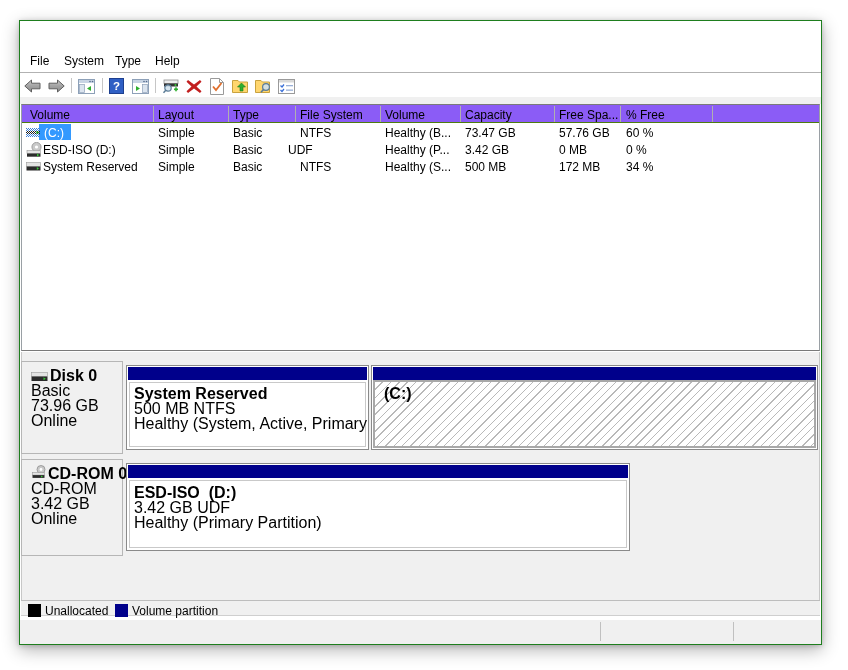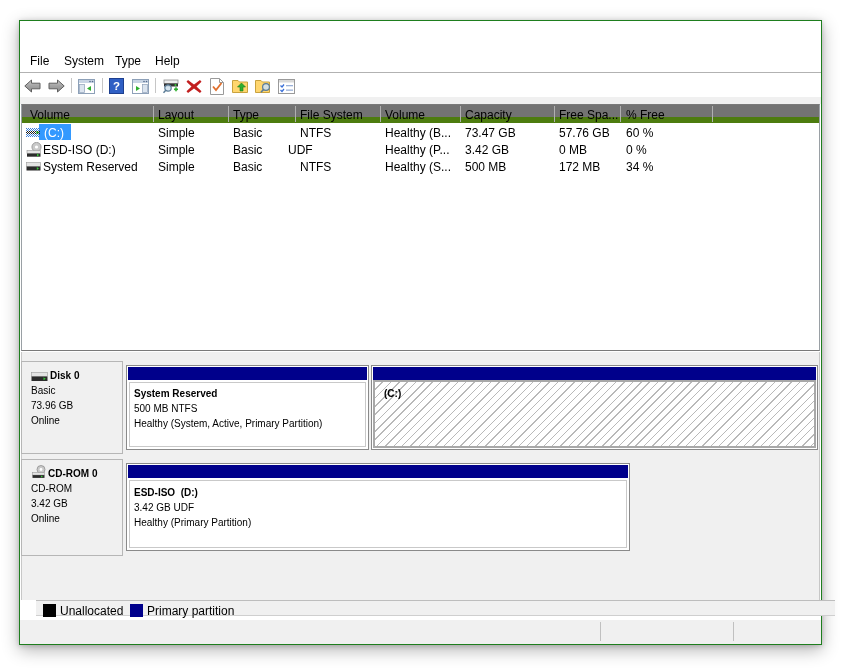--- a/index.html
+++ b/index.html
@@ -20,35 +20,35 @@
 .menu{position:absolute;top:33px;font-size:12px;}
 #mline{position:absolute;left:0;top:51px;width:100%;height:1px;background:#b2b2b2;}
 
 #toolbar{position:absolute;left:0;top:52px;width:100%;height:24px;background:#fff;}
 .tsep{position:absolute;top:57px;width:1px;height:15px;background:#c6c6c6;}
 
 #strip{position:absolute;left:0;top:76px;width:100%;height:7px;background:#f0f0f0;}
 
 #list{position:absolute;left:1px;top:83px;width:799px;height:247px;background:#fff;
   border-top:1px solid #7a7a7a;border-left:1px solid #9aa0a5;border-right:1px solid #9aa0a5;border-bottom:1px solid #7a7a7a;}
-#lhead{position:absolute;left:0;top:0;width:100%;height:18px;background:#737373;border-bottom:6px solid #4d7c0f;}
+#lhead{position:absolute;left:0;top:0;width:100%;height:18px;background:#8b5cf6;border-bottom:1px solid #4d7c0f;}
 .hsep{position:absolute;top:1px;width:1px;height:16px;background:#b0b0b0;}
 .hcell{position:absolute;top:3px;font-size:12px;}
 .row{position:absolute;height:17px;width:100%;}
 .cell{position:absolute;top:2px;font-size:12px;white-space:nowrap;}
 
 #pane{position:absolute;left:1px;top:331px;width:799px;height:248px;background:#f0f0f0;
   border-left:1px solid #c7c7c7;border-right:1px solid #c7c7c7;}
 .dpanel{position:absolute;left:1px;width:102px;background:#f0f0f0;border:1px solid #b6b6b6;}
 .pcell{position:absolute;background:#fff;border:1px solid #8a8a8a;padding:1px;}
 .pbar{height:13px;background:#00008b;}
 .pbody{position:absolute;left:2px;top:16px;right:2px;bottom:2px;border:1px solid #c9c9c9;background:#fff;}
-.ptxt{position:absolute;left:8px;font-size:10px;line-height:15px;white-space:nowrap;}
-
-#legend{position:absolute;left:16px;top:579px;width:799px;height:16px;background:#f0f0f0;border-top:1px solid #bdbdbd;border-bottom:1px solid #cfcfcf;}
+.ptxt{position:absolute;left:8px;font-size:16px;line-height:15px;white-space:nowrap;}
+
+#legend{position:absolute;left:1px;top:579px;width:799px;height:16px;background:#f0f0f0;border-top:1px solid #bdbdbd;border-bottom:1px solid #cfcfcf;}
 
 #status{position:absolute;left:0;top:599px;width:100%;height:24px;background:#f0f0f0;}
 .ssep{position:absolute;top:2px;width:1px;height:19px;background:#c0c0c0;}
 b{font-weight:bold;}
 .hatch{background-image:repeating-linear-gradient(135deg,#fff 0px,#fff 4.9px,#b9b9b9 4.9px,#b9b9b9 5.9px);}
 </style>
 </head>
 <body>
 <div id="win">
 
@@ -264,20 +264,20 @@
   <div class="pcell" style="left:106px;top:442px;width:504px;height:88px">
     <div class="pbar"></div>
     <div class="pbody"></div>
   </div>
   <div class="ptxt" style="left:114px;top:464px"><b>ESD-ISO&nbsp;&nbsp;(D:)</b><br>3.42 GB UDF<br>Healthy (Primary Partition)</div>
 
   <div id="legend">
     <div class="abs" style="left:7px;top:3px;width:13px;height:13px;background:#000"></div>
     <div class="abs" style="left:24px;top:3px">Unallocated</div>
     <div class="abs" style="left:94px;top:3px;width:13px;height:13px;background:#00008b"></div>
-    <div class="abs" style="left:111px;top:3px">Primary partition</div>
+    <div class="abs" style="left:111px;top:3px">Volume partition</div>
   </div>
 
   <div id="status">
     <div class="ssep" style="left:580px"></div>
     <div class="ssep" style="left:713px"></div>
   </div>
 </div>
 
 </body></html>

